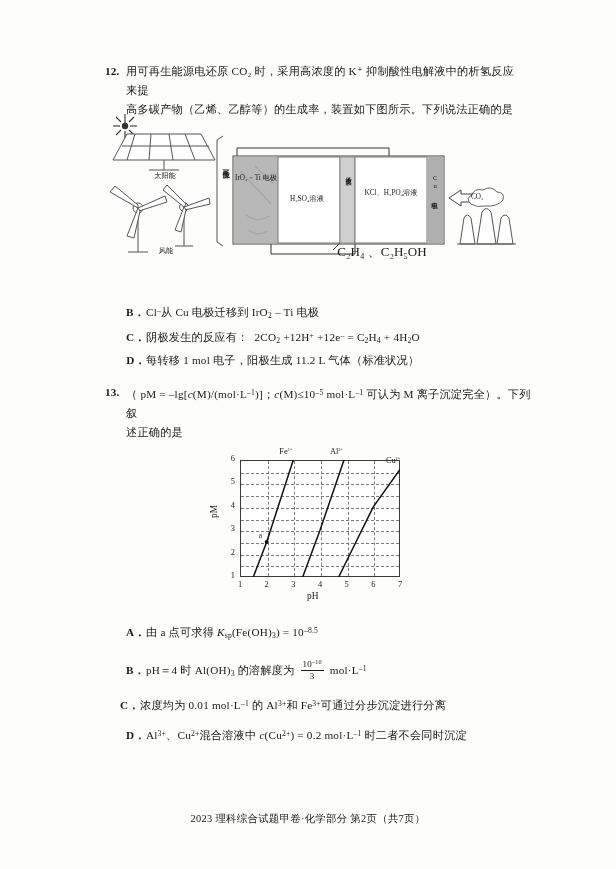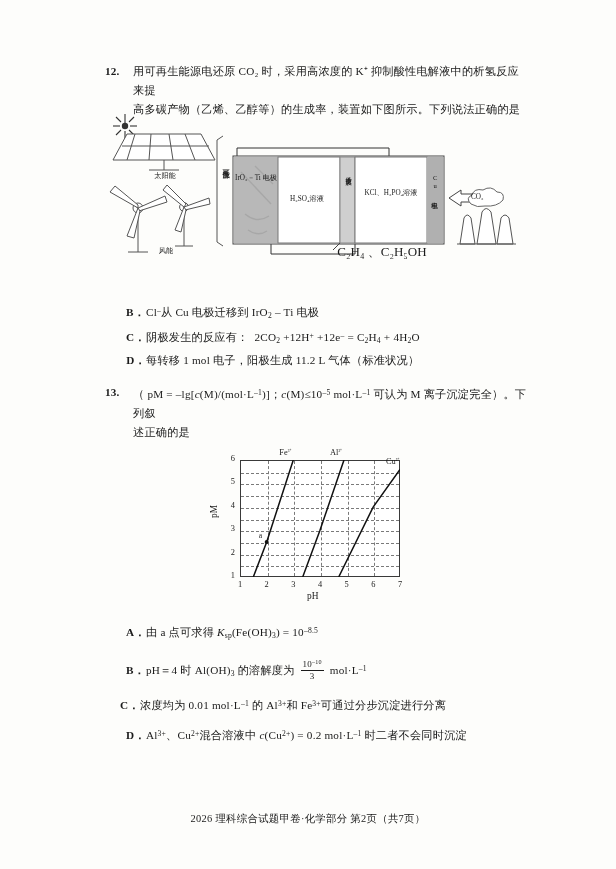--- a/index.html
+++ b/index.html
@@ -4,26 +4,26 @@
 <style>
   html,body{margin:0;padding:0;}
   body{
     width:616px;height:869px;
     background:#fdfdfb;
     font-family:"Liberation Serif","DejaVu Serif",serif;
     color:#1a1a1a;
     position:relative;
     overflow:hidden;
   }
-  .page{position:absolute;inset:0;font-family:Liberation Serif, serif;}
+  .page{position:absolute;inset:0;}
 
   
   .qblock{position:absolute;font-size:11.2px;line-height:19px;letter-spacing:.2px;}
   .qnum{position:absolute;left:0;top:0;font-weight:700;font-size:11.2px;}
-  .qbody{margin-left:28px;}
+  .qbody{margin-left:21px;}
   .opt{position:absolute;font-size:11.2px;line-height:17px;letter-spacing:.2px;white-space:nowrap;}
   .opt .lbl{font-weight:700;display:inline-block;width:20px;}
   sub{font-size:.68em;vertical-align:-.25em;}
   sup{font-size:.68em;vertical-align:.42em;}
   .ital{font-style:italic;}
 
   
   .frac{display:inline-block;vertical-align:-.45em;text-align:center;margin:0 3px;}
   .frac .num{display:block;font-size:9px;line-height:11px;border-bottom:1px solid #1a1a1a;padding:0 2px;}
   .frac .den{display:block;font-size:9px;line-height:11px;padding:0 2px;}
@@ -248,15 +248,15 @@
   <div class="opt" style="left:126px;top:657px;">
     <span class="lbl">B．</span><span>pH＝4 时 Al(OH)<sub>3</sub> 的溶解度为 <span class="frac"><span class="num">10<sup>–10</sup></span><span class="den">3</span></span> mol·L<sup>–1</sup></span>
   </div>
   <div class="opt" style="left:120px;top:695px;">
     <span class="lbl">C．</span><span>浓度均为 0.01 mol·L<sup>–1</sup> 的 Al<sup>3+</sup>和 Fe<sup>3+</sup>可通过分步沉淀进行分离</span>
   </div>
   <div class="opt" style="left:126px;top:725px;">
     <span class="lbl">D．</span><span>Al<sup>3+</sup>、Cu<sup>2+</sup>混合溶液中 <span class="ital">c</span>(Cu<sup>2+</sup>) = 0.2 mol·L<sup>–1</sup> 时二者不会同时沉淀</span>
   </div>
 
-  <div id="footer">2026 理科综合试题甲卷·化学部分  第2页（共7页）</div>
+  <div id="footer">2023 理科综合试题甲卷·化学部分  第2页（共7页）</div>
 
 </div>
 
 </body></html>

